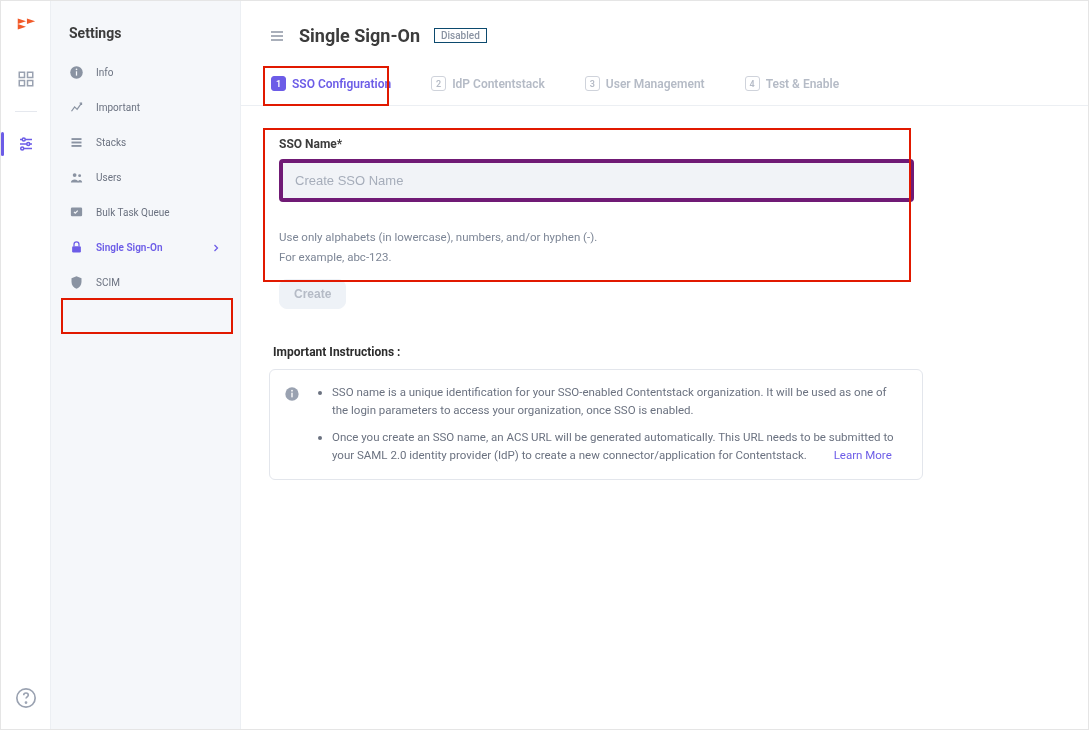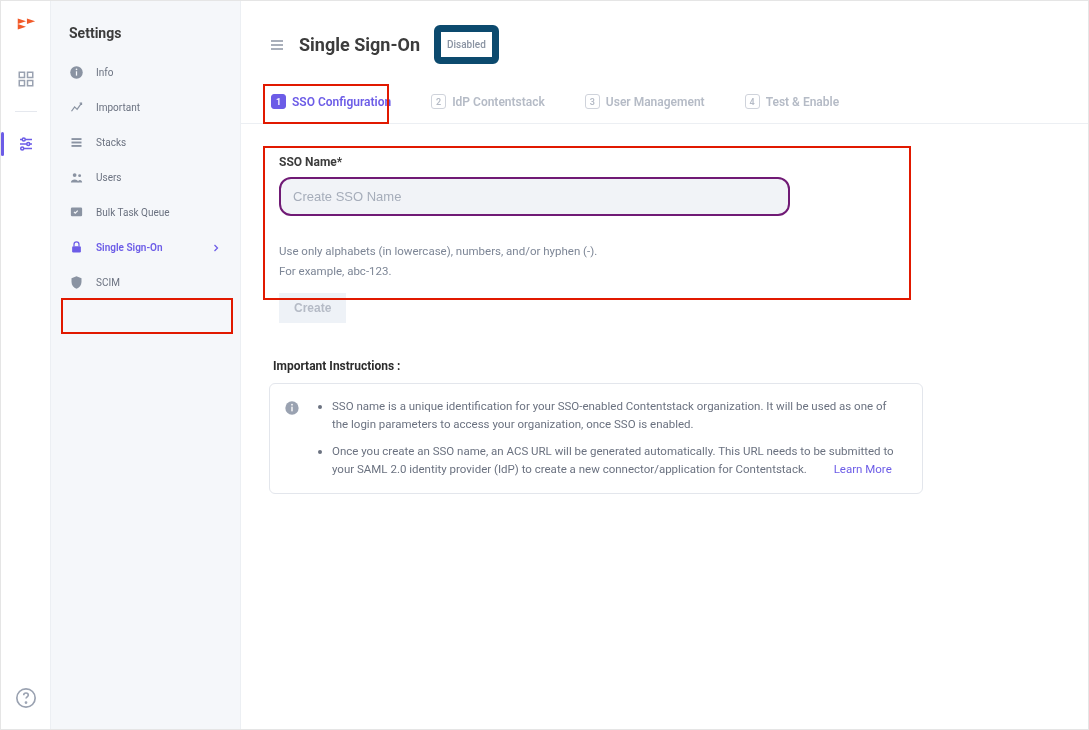--- a/index.html
+++ b/index.html
@@ -91,22 +91,22 @@
   .main { flex: 1; padding: 0; overflow: auto; }
   .main-header {
     display: flex; align-items: center;
     padding: 24px 28px 16px;
     gap: 14px;
   }
   .hamburger { color: #8a93a2; }
   .page-title { font-size: 18px; font-weight: 700; color: #3c3c3c; }
   .badge {
     font-size: 10px; color: #8a93a2;
-    border: 7px solid #0c4a6e; border-radius: 6px;
-    padding: 7px 6px;
+    border: 1px solid #0c4a6e; border-radius: 0;
+    padding: 1px 6px;
     font-weight: 500;
   }
   .tabs {
     display: flex; gap: 36px;
     padding: 0 28px;
     border-bottom: 1px solid #eceff3;
     position: relative;
   }
   .tab {
     display: flex; align-items: center; gap: 6px;
@@ -138,39 +138,39 @@
   .form-box { position: relative; padding: 10px 10px 14px; }
   .red-frame-form {
     position: absolute; left: -6px; top: 2px; right: 225px; bottom: -2px;
     border: 2px solid #e11900;
     pointer-events: none;
     width: 648px; height: 154px;
   }
   .field-label { font-size: 12px; font-weight: 700; color: #3c3c3c; }
   .text-input {
     display: block;
-    width: 511px;
+    width: 635px;
     margin-top: 8px;
     background: #f1f3f7;
-    border: 2px solid #701a75;
-    border-radius: 12px;
+    border: 4px solid #701a75;
+    border-radius: 4px;
     padding: 10px 12px;
     font-size: 13px;
     color: #6b7280;
   }
   .text-input::placeholder { color: #a6adba; }
   .hint { font-size: 11.5px; color: #7d8696; margin-top: 26px; line-height: 1.6; }
   .create-btn {
     margin-top: 12px;
     background: #eef2f7;
     border: 1px solid #eef2f7;
     color: #b5bbc6;
     font-size: 12px; font-weight: 600;
     padding: 7px 14px;
-    border-radius: 0;
+    border-radius: 8px;
     cursor: not-allowed;
   }
 
   .instr-heading { font-size: 12px; font-weight: 700; color: #2c2c2c; margin: 22px 4px 10px; }
   .instr-box {
     border: 1px solid #e3e6ec; border-radius: 6px;
     padding: 14px 18px 14px 14px;
     display: flex; gap: 14px;
     width: 654px;
   }

